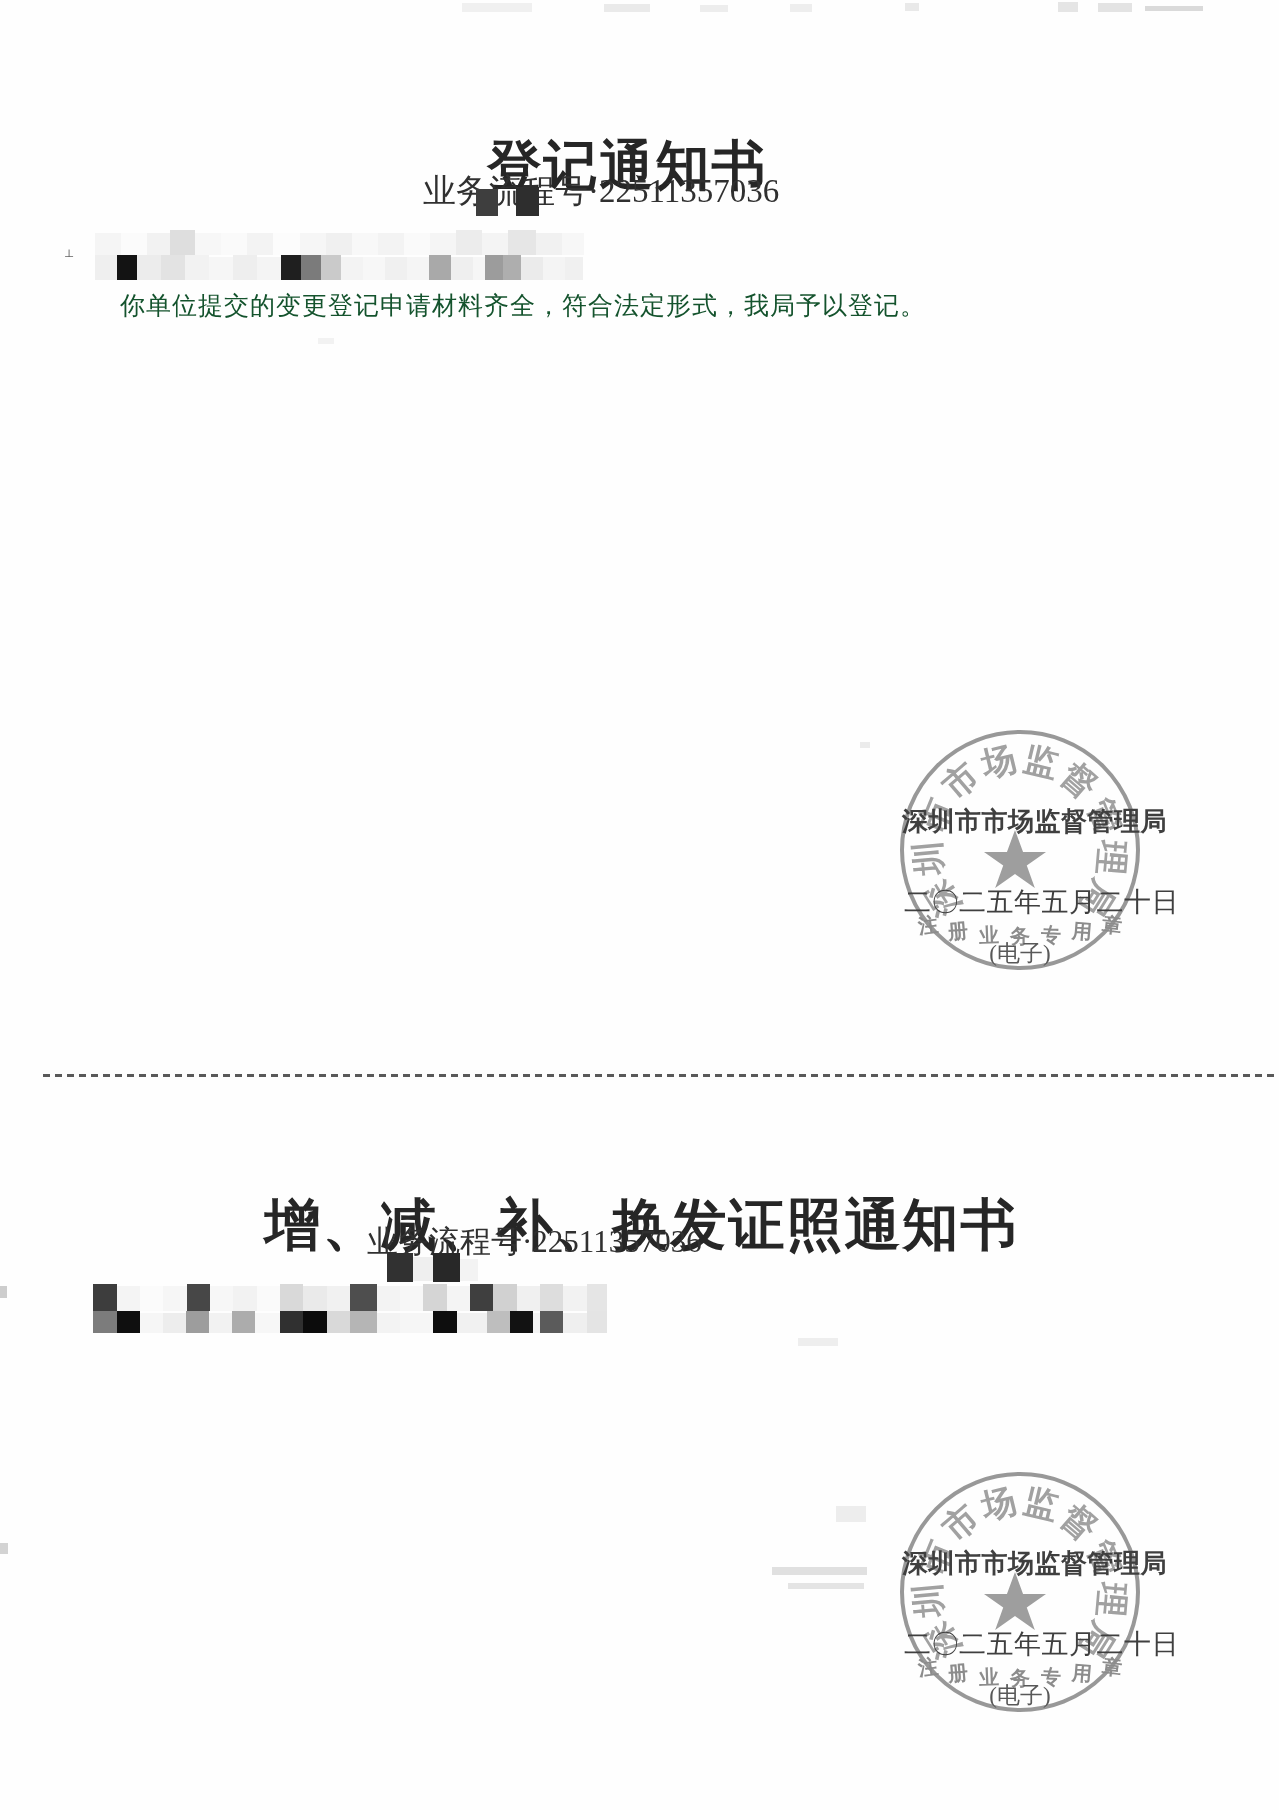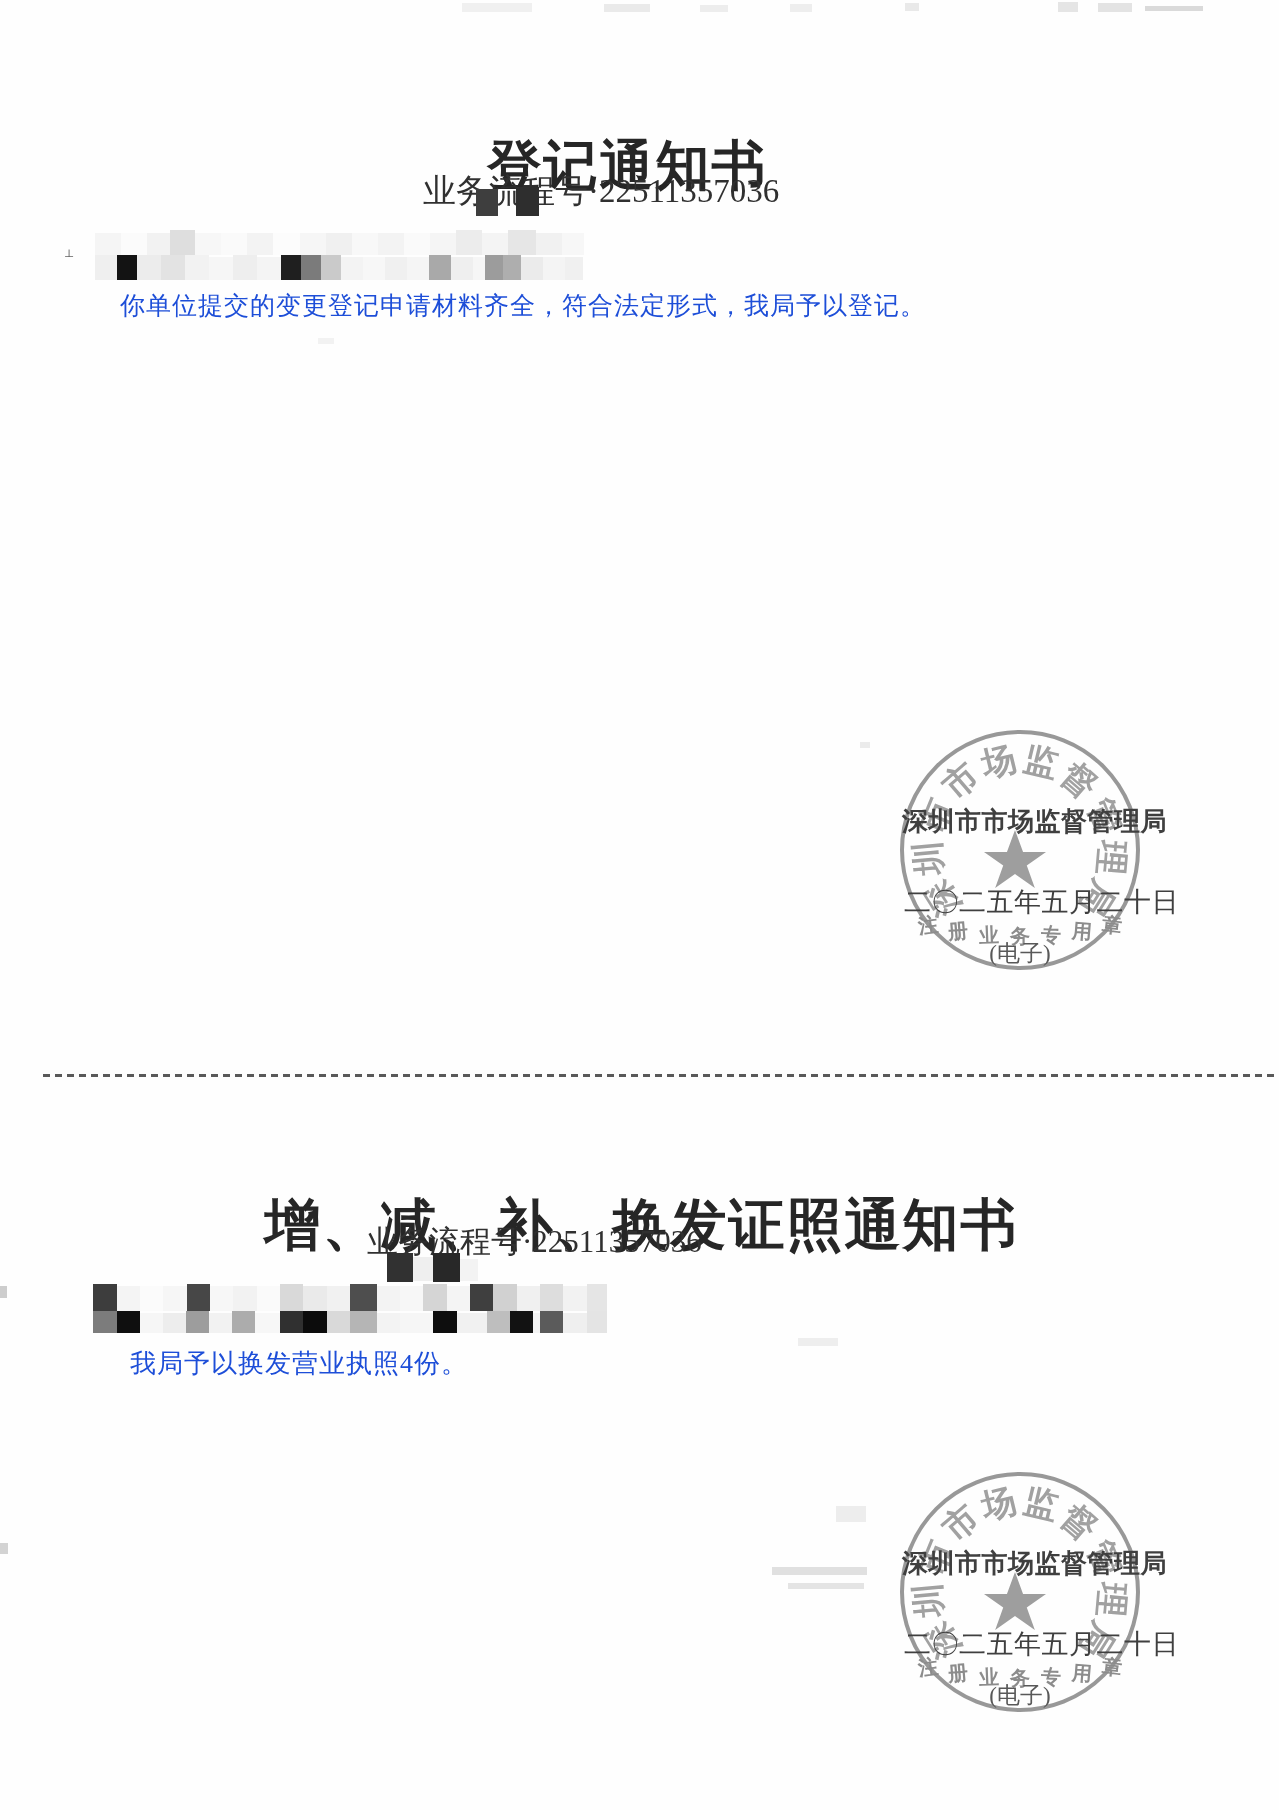--- a/index.html
+++ b/index.html
@@ -27,21 +27,21 @@
 
   .flow{
     position:absolute;white-space:nowrap;
     color:#303030;font-weight:500;
   }
   .f1{left:423px;top:169px;font-size:33px;}
   .f2{left:367px;top:1221px;font-size:31px;}
 
   .bodyline{
     position:absolute;white-space:nowrap;
-    color:#1d4ed8;letter-spacing:1px;margin:0;
+    color:#14532d;letter-spacing:1px;margin:0;
   }
   .b1{left:120px;top:289px;font-size:25px;}
   .b2{left:130px;top:1346px;font-size:26px;}
 
   .mark{
     position:absolute;left:64px;top:247px;
     font-size:11px;color:#3a3a3a;opacity:.8;
   }
 
   .divider{
@@ -236,21 +236,20 @@
         <div class="cell" style="left: 400px; top: 1313px; width: 33px; height: 20px; background: rgb(246, 246, 246);"></div>
         <div class="cell" style="left: 433px; top: 1311px; width: 24px; height: 22px; background: rgb(14, 14, 14);"></div>
         <div class="cell" style="left: 457px; top: 1313px; width: 30px; height: 20px; background: rgb(241, 241, 241);"></div>
         <div class="cell" style="left: 487px; top: 1311px; width: 23px; height: 22px; background: rgb(190, 190, 190);"></div>
         <div class="cell" style="left: 510px; top: 1311px; width: 23px; height: 22px; background: rgb(18, 18, 18);"></div>
         <div class="cell" style="left: 533px; top: 1313px; width: 7px; height: 20px; background: rgb(244, 244, 244);"></div>
         <div class="cell" style="left: 540px; top: 1311px; width: 23px; height: 22px; background: rgb(91, 91, 91);"></div>
         <div class="cell" style="left: 563px; top: 1313px; width: 24px; height: 20px; background: rgb(239, 239, 239);"></div>
         <div class="cell" style="left: 587px; top: 1311px; width: 20px; height: 22px; background: rgb(228, 228, 228);"></div>
       </div>
-    <p class="bodyline b2">我局予以换发营业执照4份。</p>
 
     <div class="seal s2">
       <div class="ring"></div>
       <div class="ringtext">
           <span style="left: 42.8276px; top: 168.223px; font-size: 34px; transform: translate(-50%, -50%) rotate(-122deg);">深</span>
           <span style="left: 29.3311px; top: 127.755px; font-size: 34px; transform: translate(-50%, -50%) rotate(-94.8889deg);">圳</span>
           <span style="left: 35.7591px; top: 85.5838px; font-size: 34px; transform: translate(-50%, -50%) rotate(-67.7778deg);">市</span>
           <span style="left: 60.6992px; top: 50.9753px; font-size: 34px; transform: translate(-50%, -50%) rotate(-40.6667deg);">市</span>
           <span style="left: 98.6707px; top: 31.535px; font-size: 34px; transform: translate(-50%, -50%) rotate(-13.5556deg);">场</span>
           <span style="left: 141.329px; top: 31.535px; font-size: 34px; transform: translate(-50%, -50%) rotate(13.5556deg);">监</span>

